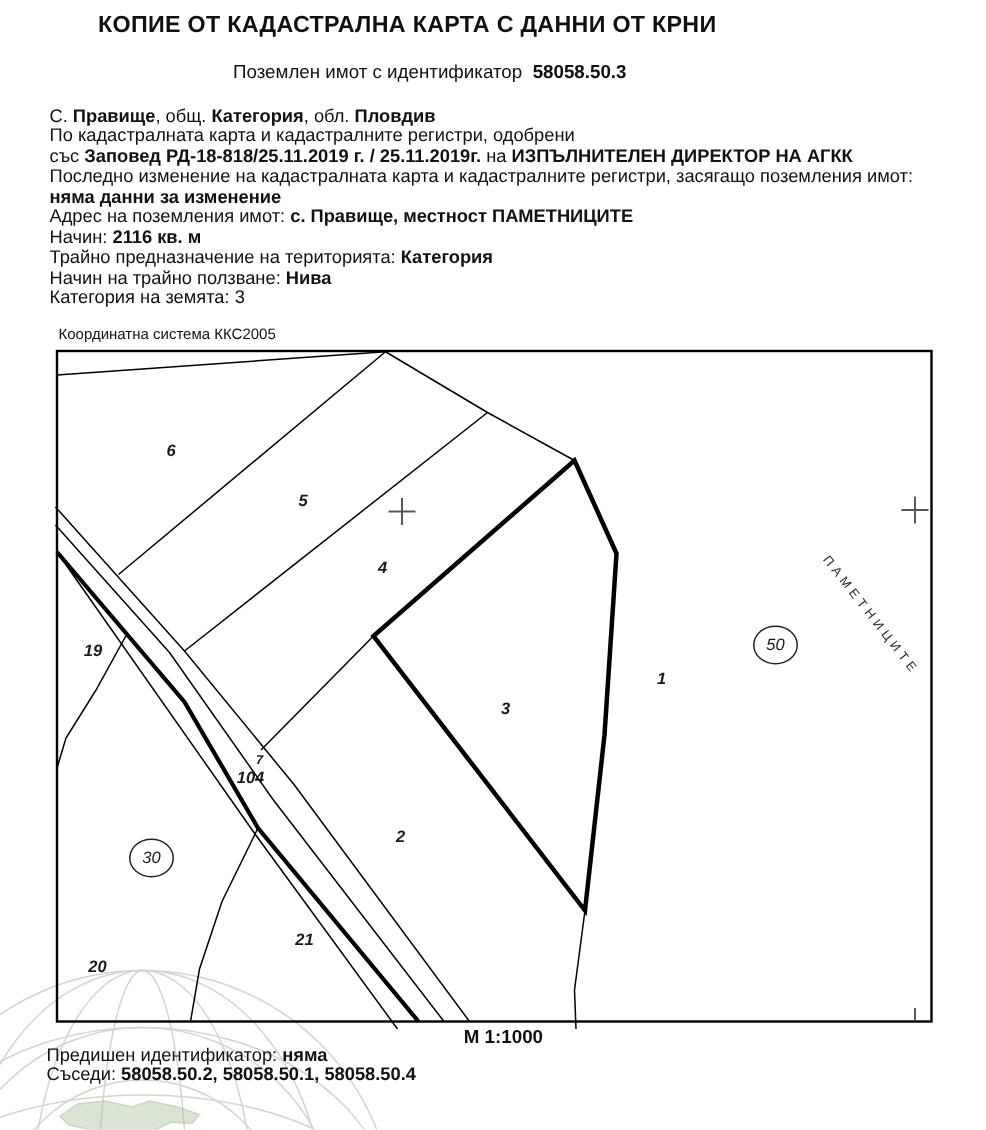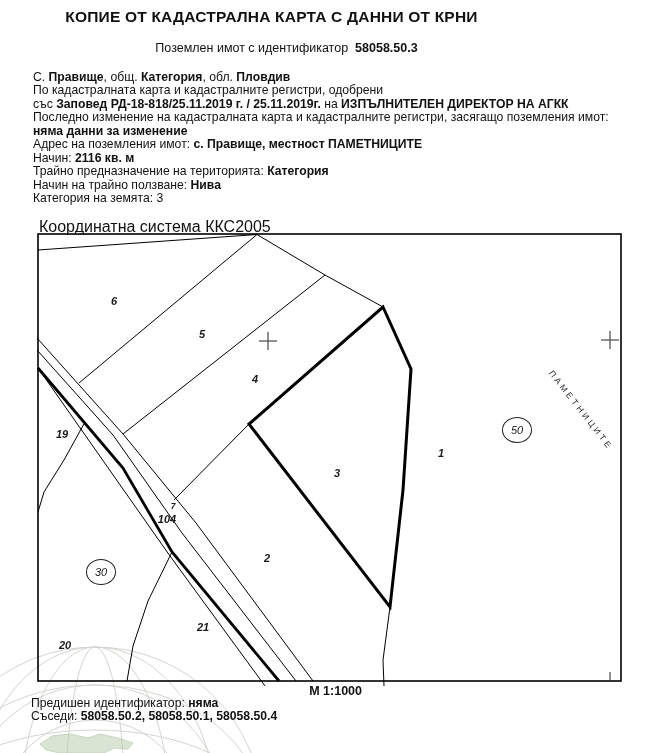--- a/index.html
+++ b/index.html
@@ -9,21 +9,21 @@
   }
   .abs{position:absolute;}
   .b{font-weight:bold;}
   
   .doc-title{left:0;top:8px;width:543px;text-align:center;font-size:15.5px;font-weight:bold;letter-spacing:.2px;}
   .doc-subtitle{left:0;top:41px;width:573px;text-align:center;font-size:12.5px;}
   .doc-subtitle .val{font-weight:bold;margin-left:7px;}
   
   .info{left:33px;top:71px;width:600px;font-size:12.2px;line-height:13.45px;white-space:nowrap;}
   
-  .coordsys{left:39px;top:218px;font-size:16px;}
+  .coordsys{left:39px;top:218px;font-size:10px;}
   svg.layer{left:0;top:0;}
   .plabel{font-size:11px;font-style:italic;font-weight:bold;color:#1a1a1a;transform:translate(-50%,-50%);white-space:nowrap;}
   .plabel.small{font-size:8.5px;}
   .circle-num{width:28px;height:24px;border:1.2px solid #222;border-radius:50%;
     display:flex;align-items:center;justify-content:center;font-size:11px;font-style:italic;color:#1a1a1a;
     transform:translate(-50%,-50%);background:transparent;}
   .locality{font-size:8.5px;letter-spacing:3px;color:#2a2a33;transform:translate(-50%,-50%) rotate(52deg);white-space:nowrap;}
   .scale{left:302px;top:684px;width:60px;text-align:right;font-size:12.5px;font-weight:bold;}
   
   .footer{left:31px;top:697px;width:600px;font-size:12.2px;line-height:13.4px;white-space:nowrap;}

